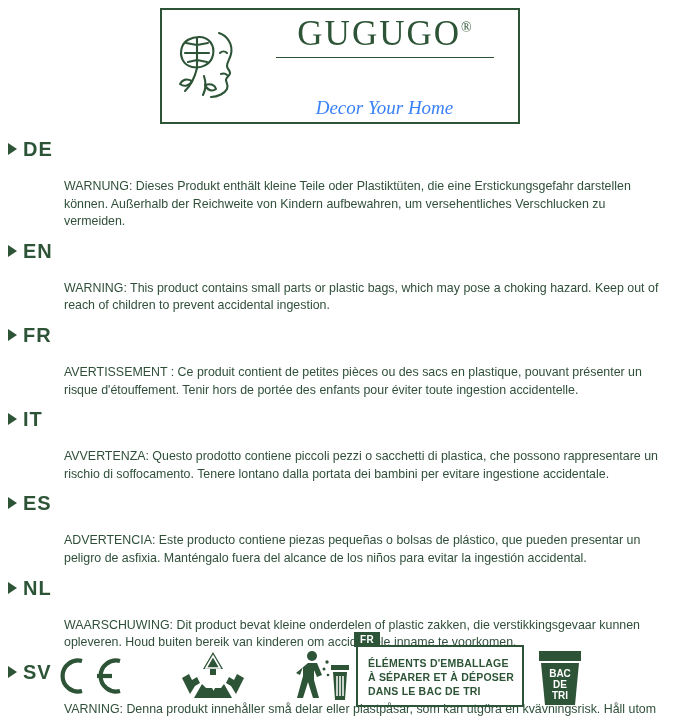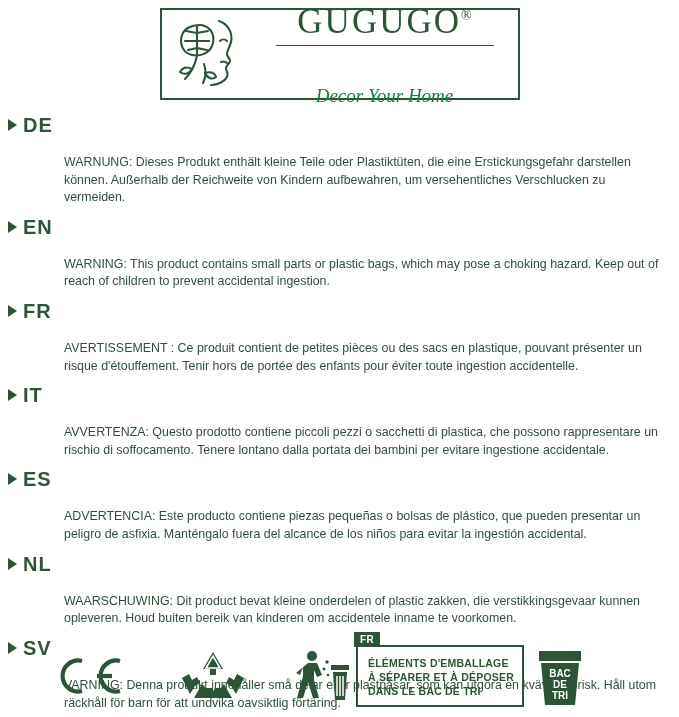--- a/index.html
+++ b/index.html
@@ -17,21 +17,21 @@
     position: relative;
     width: 679px;
     height: 717px;
     padding: 0;
   }
 
   
   .logo-wrap {
     margin: 8px auto 0 auto;
     width: 360px;
-    height: 92px;
+    height: 116px;
     border: 2px solid #2d5436;
     display: flex;
     align-items: center;
     padding: 4px 8px 4px 10px;
   }
   .logo-mark {
     width: 86px;
     height: 80px;
     flex: 0 0 86px;
     display: flex;
@@ -63,21 +63,21 @@
   .brand-rule {
     width: 218px;
     height: 1px;
     background: #2d5436;
     margin: 6px 0 4px 0;
   }
   .tagline {
     font-family: "Liberation Serif", serif;
     font-style: italic;
     font-size: 19px;
-    color: #15803d;
+    color: #3b82f6;
     line-height: 1;
     white-space: nowrap;
     margin-top: 36px;
   }
 
   
   .warnings {
     margin: 14px 0 0 0;
     padding: 0 14px 0 8px;
   }

